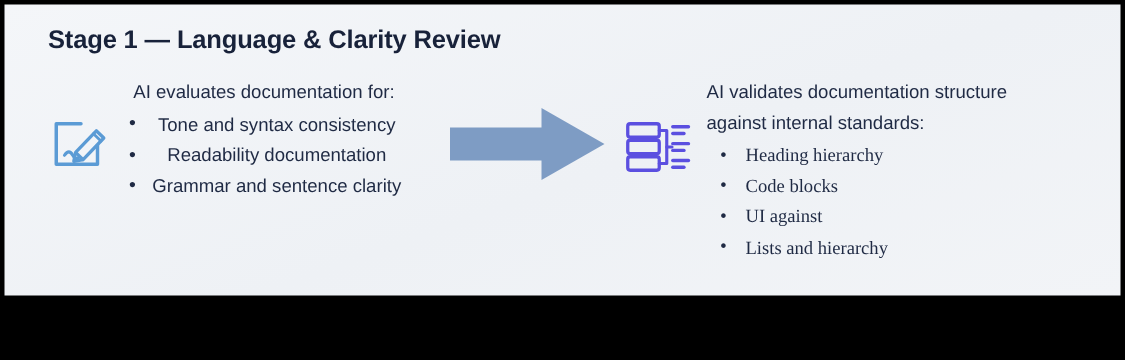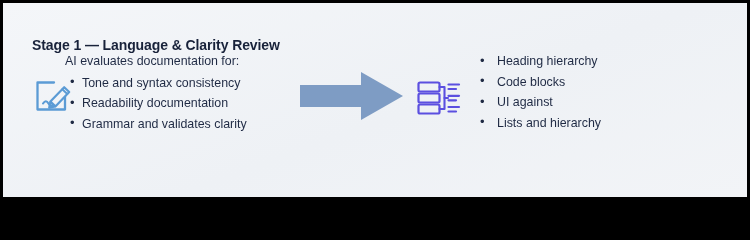--- a/index.html
+++ b/index.html
@@ -33,26 +33,25 @@
     left: 0;
     width: 372px;
   }
   #stage-2-panel {
     left: 372px;
     width: 372px;
   }
   .stage-title {
     position: absolute;
     top: 14px;
-    font-size: 14px;
+    font-size: 17px;
     font-weight: bold;
     color: #18223a;
     letter-spacing: -0.1px;
     white-space: nowrap;
-    margin-top: 20px;
   }
   #stage-1-title { left: 29px; }
   #stage-2-title { left: 85px; }
 
   .stage-icon {
     position: absolute;
   }
   #stage-1-icon {
     left: 26px;
     top: 70px;
@@ -66,23 +65,24 @@
     height: 48px;
   }
 
   .stage-body {
     position: absolute;
     color: #1f2a44;
     font-size: 12.4px;
     line-height: 20.5px;
   }
   #stage-1-body {
-    left: 62px;
+    left: 78px;
     top: 48px;
     width: 190px;
+    text-align: center;
   }
   #stage-2-body {
     left: 96px;
     top: 48px;
     width: 230px;
   }
   .body-intro {
     margin: 0 0 1px 0;
     color: #1f2a44;
   }
@@ -98,21 +98,21 @@
   }
   .bullet-list li::before {
     content: "\2022";
     position: absolute;
     left: 5px;
     top: -0.5px;
     color: #1f2a44;
     font-size: 13px;
   }
   #stage-1-body .bullet-list li { padding-left: 17px; }
-  #stage-2-body .bullet-list li { padding-left: 22px; margin-left: 4px; }
+  #stage-2-body .bullet-list li { padding-left: 22px; margin-left: 4px; font-family: Liberation Serif, serif; }
 
   #flow-arrow {
     position: absolute;
     left: 297px;
     top: 68px;
     width: 104px;
     height: 50px;
   }
 </style>
 </head>
@@ -132,21 +132,21 @@
         <path d="M21.4 28.6 L20.2 34.6 L26.4 33.4" stroke="#5b9bd5" stroke-width="2.2" stroke-linejoin="round" fill="none"></path>
         <path d="M33.3 16.2 L38.3 21.0" stroke="#5b9bd5" stroke-width="1.9" stroke-linecap="round"></path>
       </svg>
     </div>
 
     <div class="stage-body" id="stage-1-body">
       <p class="body-intro">AI evaluates documentation for:</p>
       <ul class="bullet-list">
         <li>Tone and syntax consistency</li>
         <li>Readability documentation</li>
-        <li>Grammar and validates clarity</li>
+        <li>Grammar and sentence clarity</li>
       </ul>
     </div>
   </div>
 
   <div id="flow-arrow">
     <svg viewBox="0 0 104 50" width="104" height="50">
       <polygon points="0,14 61,14 61,1 103,25 61,49 61,36 0,36" fill="#7e9cc4"></polygon>
     </svg>
   </div>
 
@@ -163,20 +163,21 @@
         <path d="M33.5 11.5 H44" stroke="#5b4fe0" stroke-width="2.2" stroke-linecap="round"></path>
         <path d="M33.5 16.0 H41" stroke="#5b4fe0" stroke-width="2.2" stroke-linecap="round"></path>
         <path d="M33.5 22.8 H44" stroke="#5b4fe0" stroke-width="2.2" stroke-linecap="round"></path>
         <path d="M33.5 27.3 H41" stroke="#5b4fe0" stroke-width="2.2" stroke-linecap="round"></path>
         <path d="M33.5 34.0 H44" stroke="#5b4fe0" stroke-width="2.2" stroke-linecap="round"></path>
         <path d="M33.5 38.5 H41" stroke="#5b4fe0" stroke-width="2.2" stroke-linecap="round"></path>
       </svg>
     </div>
 
     <div class="stage-body" id="stage-2-body">
+      <p class="body-intro">AI validates documentation structure against internal standards:</p>
       <ul class="bullet-list">
         <li>Heading hierarchy</li>
         <li>Code blocks</li>
         <li>UI against</li>
         <li>Lists and hierarchy</li>
       </ul>
     </div>
   </div>
 
 </div>

